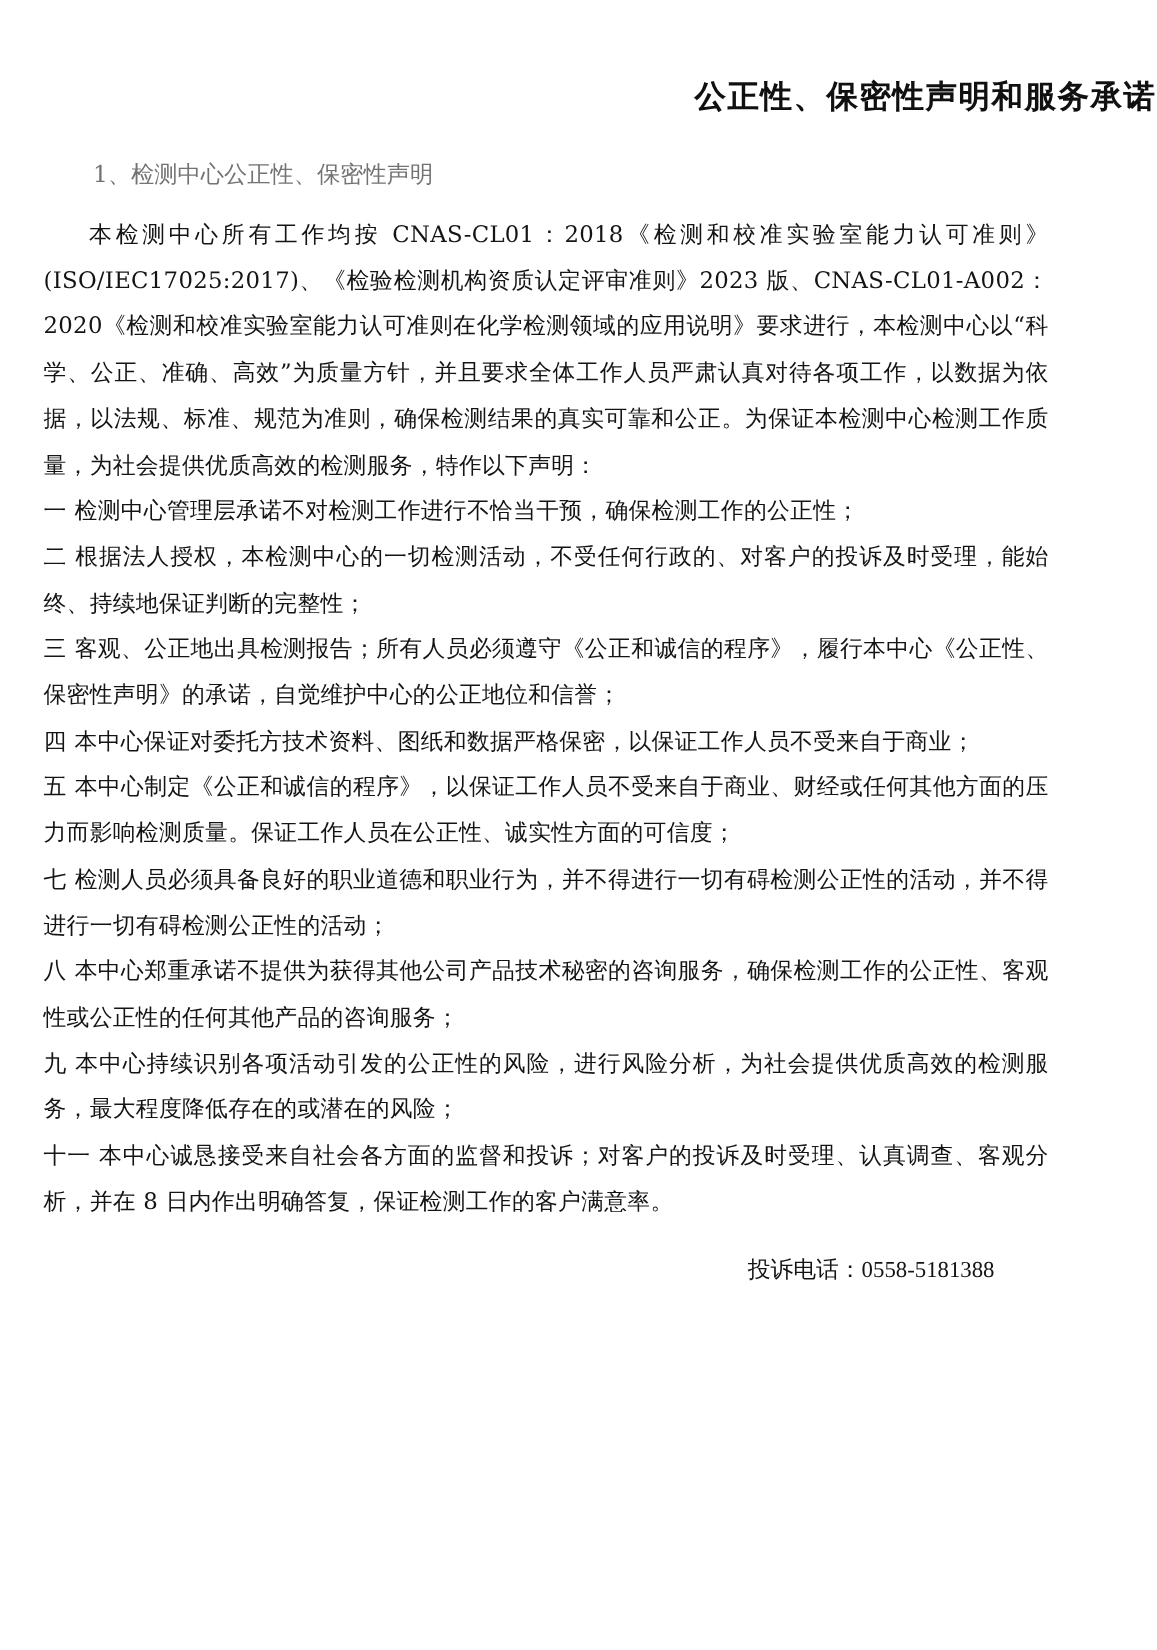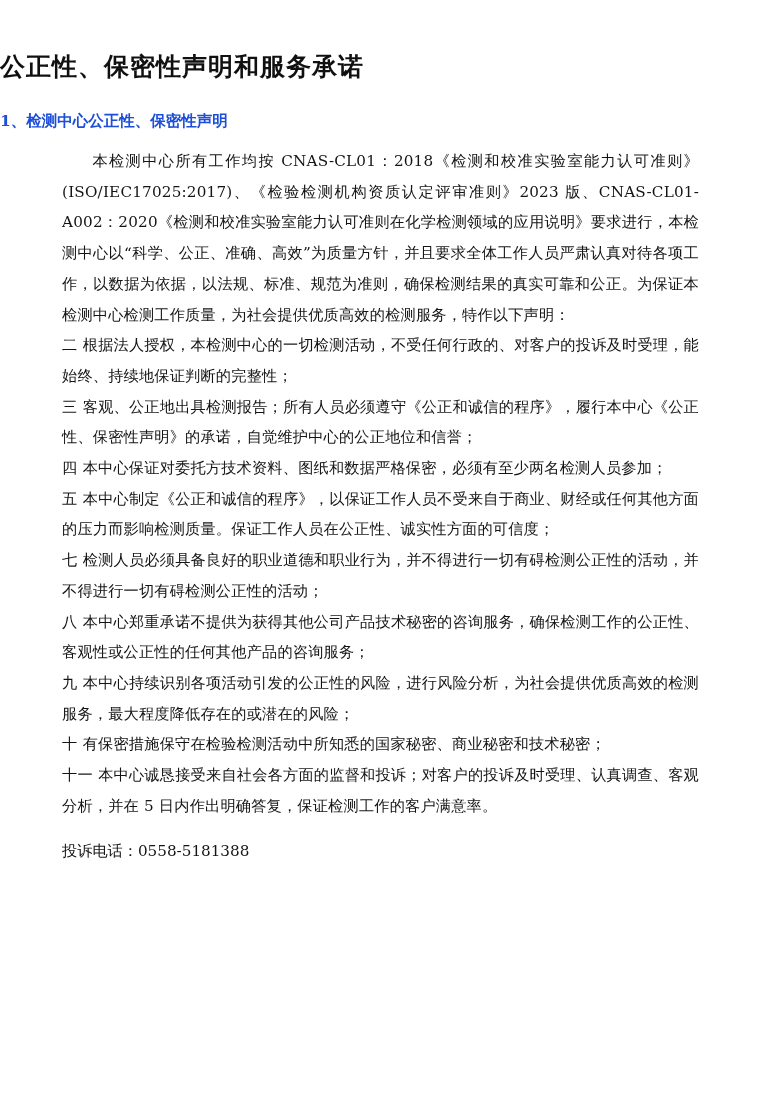--- a/index.html
+++ b/index.html
@@ -16,36 +16,37 @@
     overflow: hidden;
   }
   .page {
     position: relative;
     width: 771px;
     height: 1100px;
     padding: 0;
     box-sizing: border-box;
   }
   .doc-title {
-    text-align: left;
-    font-size: 25px;
+    text-align: right;
+    font-size: 21px;
     font-weight: bold;
     letter-spacing: 1px;
     margin: 50px 0 0 0;
     font-family: "DejaVu Serif", "Liberation Serif", serif;
     color: #101010;
   }
   .section-heading {
     font-size: 15.5px;
-    font-weight: bold;
+    font-weight: normal;
     margin: 28px 0 0 0;
-    color: #1d4ed8;
+    padding-left: 62px;
+    color: #737373;
   }
   .body-block {
-    padding: 0 72px 0 62px;
+    padding: 0 72px 0 29px;
     margin-top: 14px;
   }
   p.para {
     font-size: 15.2px;
     line-height: 2.02;
     margin: 0 0 0 0;
     text-align: justify;
     text-justify: inter-ideograph;
     color: #141414;
     letter-spacing: 0.2px;
@@ -62,62 +63,64 @@
     color: #141414;
     letter-spacing: 0.2px;
   }
   .clause .num {
     margin-right: 0.35em;
   }
   .footer-line {
     padding: 0 104px 0 62px;
     margin-top: 20px;
     font-size: 15.2px;
+    text-align: right;
     color: #141414;
     padding-right: 108px;
+    font-family: Liberation Serif, serif;
   }
 </style>
 </head>
 <body>
 
 <div class="page">
 
   <h1 class="doc-title">公正性、保密性声明和服务承诺</h1>
 
   <div class="section-heading">1、检测中心公正性、保密性声明</div>
 
   <div class="body-block">
 
     <p class="para indent">本检测中心所有工作均按 CNAS-CL01：2018《检测和校准实验室能力认可准则》(ISO/IEC17025:2017)、《检验检测机构资质认定评审准则》2023 版、CNAS-CL01-A002：2020《检测和校准实验室能力认可准则在化学检测领域的应用说明》要求进行，本检测中心以“科学、公正、准确、高效”为质量方针，并且要求全体工作人员严肃认真对待各项工作，以数据为依据，以法规、标准、规范为准则，确保检测结果的真实可靠和公正。为保证本检测中心检测工作质量，为社会提供优质高效的检测服务，特作以下声明：</p>
 
     <p class="clause">
+      <span class="num">一</span><span>检测中心管理层承诺不对检测工作进行不恰当干预，确保检测工作的公正性；</span>
+    </p>
+    <p class="clause">
       <span class="num">二</span><span>根据法人授权，本检测中心的一切检测活动，不受任何行政的、对客户的投诉及时受理，能始终、持续地保证判断的完整性；</span>
     </p>
     <p class="clause">
       <span class="num">三</span><span>客观、公正地出具检测报告；所有人员必须遵守《公正和诚信的程序》，履行本中心《公正性、保密性声明》的承诺，自觉维护中心的公正地位和信誉；</span>
     </p>
     <p class="clause">
-      <span class="num">四</span><span>本中心保证对委托方技术资料、图纸和数据严格保密，必须有至少两名检测人员参加；</span>
+      <span class="num">四</span><span>本中心保证对委托方技术资料、图纸和数据严格保密，以保证工作人员不受来自于商业；</span>
     </p>
     <p class="clause">
       <span class="num">五</span><span>本中心制定《公正和诚信的程序》，以保证工作人员不受来自于商业、财经或任何其他方面的压力而影响检测质量。保证工作人员在公正性、诚实性方面的可信度；</span>
     </p>
     <p class="clause">
       <span class="num">七</span><span>检测人员必须具备良好的职业道德和职业行为，并不得进行一切有碍检测公正性的活动，并不得进行一切有碍检测公正性的活动；</span>
     </p>
     <p class="clause">
       <span class="num">八</span><span>本中心郑重承诺不提供为获得其他公司产品技术秘密的咨询服务，确保检测工作的公正性、客观性或公正性的任何其他产品的咨询服务；</span>
     </p>
     <p class="clause">
       <span class="num">九</span><span>本中心持续识别各项活动引发的公正性的风险，进行风险分析，为社会提供优质高效的检测服务，最大程度降低存在的或潜在的风险；</span>
     </p>
     <p class="clause">
-      <span class="num">十</span><span>有保密措施保守在检验检测活动中所知悉的国家秘密、商业秘密和技术秘密；</span>
-    </p>
-    <p class="clause">
-      <span class="num">十一</span><span>本中心诚恳接受来自社会各方面的监督和投诉；对客户的投诉及时受理、认真调查、客观分析，并在 5 日内作出明确答复，保证检测工作的客户满意率。</span>
+      <span class="num">十一</span><span>本中心诚恳接受来自社会各方面的监督和投诉；对客户的投诉及时受理、认真调查、客观分析，并在 8 日内作出明确答复，保证检测工作的客户满意率。</span>
     </p>
 
   </div>
 
   <div class="footer-line">投诉电话：0558-5181388</div>
 
 </div>
 
 </body></html>

